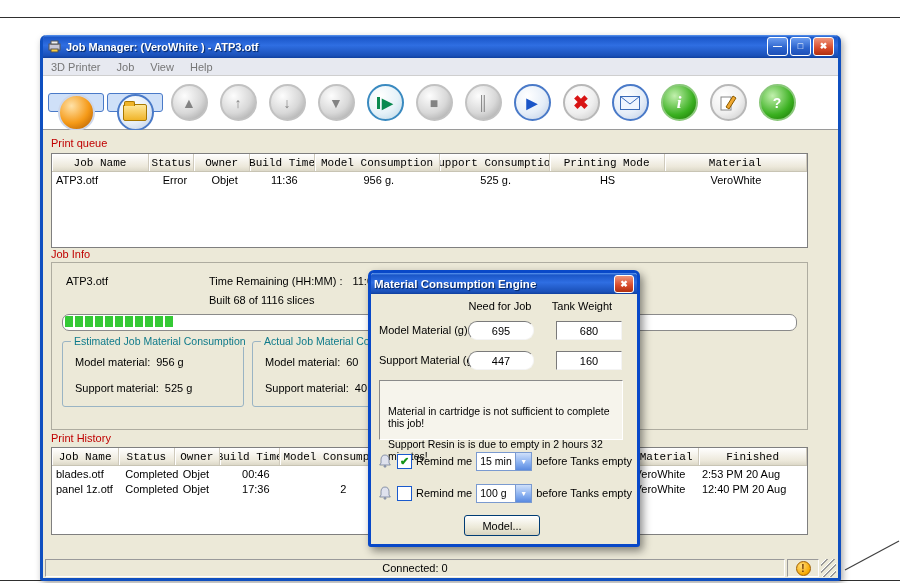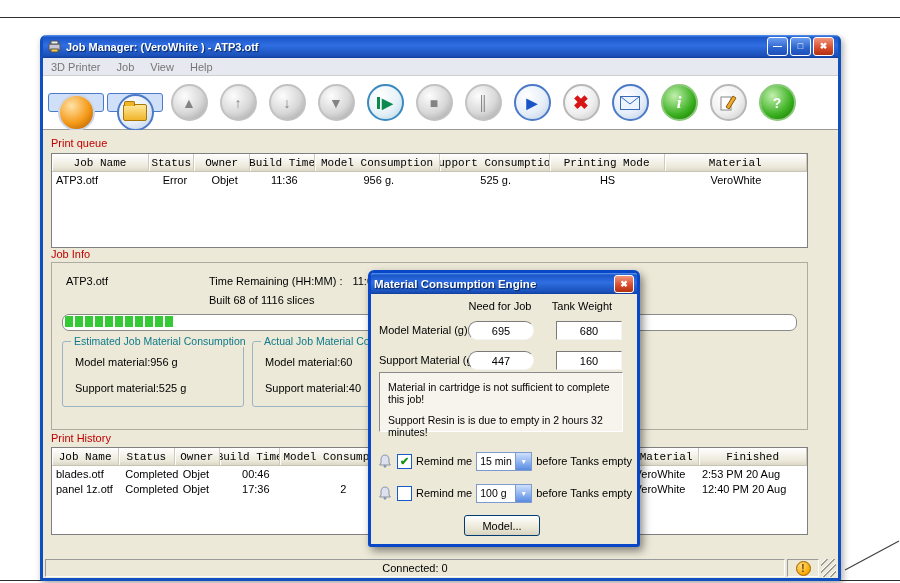--- a/index.html
+++ b/index.html
@@ -77,21 +77,21 @@
   .ji-slices{position:absolute;left:157px;top:31px;}
   .progress{position:absolute;left:10px;top:51px;width:733px;height:15px;background:#fff;
             border:1px solid #8a8a8a;border-radius:7px;overflow:hidden;}
   .pfill{height:100%;width:110px;margin:1px 0 0 2px;height:11px;margin-top:1px;
          background:repeating-linear-gradient(90deg,#35c935 0 8px,rgba(0,0,0,0) 8px 10px);}
   .gbox{position:absolute;top:78px;height:64px;border:1px solid #9ab4c4;border-radius:3px;}
   .gtitle{position:absolute;top:-7px;left:8px;background:#ECE9D8;padding:0 3px;color:#0e7a8a;
           font-size:10.5px;white-space:nowrap;}
   .gline{position:absolute;left:12px;white-space:nowrap;font-size:11px;}
   .gl1{top:14px;}.gl2{top:40px;}
-  .gval{}
+  .gval{margin-left:6px;}
   .gb1{left:10px;width:180px;}
   .gb2{left:200px;width:200px;}
   .gb3{left:577px;width:162px;}
 
   
   .statusbar{height:18px;flex:0 0 18px;display:flex;gap:2px;padding:1px 2px;background:#ECE9D8;}
   .spanel{border:1px solid;border-color:#9a9a9a #fff #fff #9a9a9a;display:flex;align-items:center;justify-content:center;}
   .spanel.main{flex:1;justify-content:center;}
   .spanel.warn{width:30px;}
   .warnicon{width:13px;height:13px;border-radius:50%;border:1px solid #a06000;color:#6a3000;font-weight:bold;
@@ -112,22 +112,22 @@
   .dlg-body{position:relative;height:244px;font-size:11px;}
   .colhdr{position:absolute;top:6px;width:66px;text-align:center;}
   .need-hdr{left:96px;}
   .tank-hdr{left:178px;}
   .fldlabel{position:absolute;left:8px;white-space:nowrap;}
   .fl1{top:30px;}.fl2{top:60px;}
   .fld{position:absolute;width:64px;height:17px;background:#fff;border:1px solid;
        border-color:#7a7a7a #f4f4f4 #f4f4f4 #7a7a7a;display:flex;align-items:center;justify-content:center;}
   .f-need{left:97px;border-radius:9px;}.f-tank{left:169px;margin-left:16px;}
   .fr1{top:27px;}.fr2{top:57px;}
-  .msgbox{position:absolute;left:8px;top:78px;width:244px;height:60px;background:#f6f4ec;
-          border:1px solid;border-color:#8a8a8a #fff #fff #8a8a8a;padding:8px 8px;font-size:10.5px;
+  .msgbox{position:absolute;left:8px;top:86px;width:244px;height:60px;background:#f6f4ec;
+          border:1px solid;border-color:#8a8a8a #fff #fff #8a8a8a;padding:24px 8px;font-size:10.5px;
           box-sizing:border-box;}
   .msgline1{margin-bottom:9px;}
   .remrow{position:absolute;left:5px;display:flex;align-items:center;gap:4px;height:18px;white-space:nowrap;}
   .rr1{top:158px;}.rr2{top:190px;}
   .bell{width:17px;height:17px;display:flex;align-items:center;justify-content:center;}
   .cb{width:13px;height:13px;background:#fff;border:1px solid #1a5acd;display:flex;align-items:center;
       justify-content:center;font-size:11px;color:#169416;font-weight:bold;line-height:1;}
   .remlabel{font-size:11px;}
   .sel{width:54px;height:17px;background:#fff;border:1px solid #7a9ad0;display:flex;align-items:stretch;}
   .sel .val{flex:1;display:flex;align-items:center;padding-left:3px;font-size:10.5px;}

